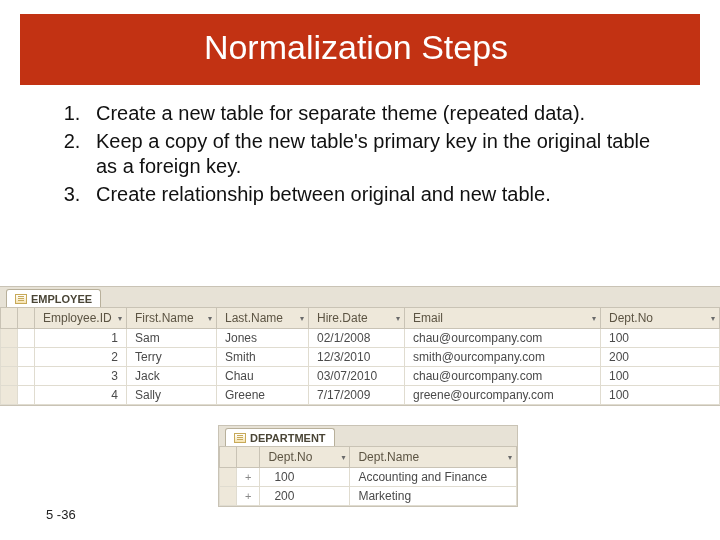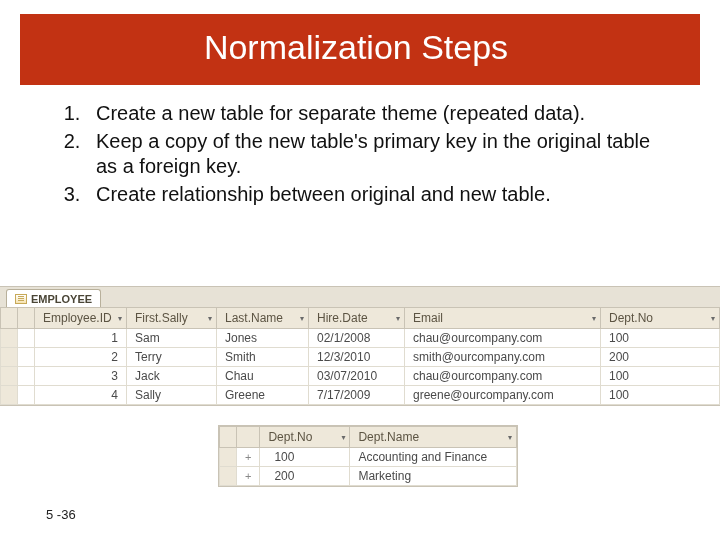--- a/index.html
+++ b/index.html
@@ -166,21 +166,21 @@
         <col style="width:92px">
       <col style="width:96px">
         <col style="width:196px">
         <col style="width:auto">
     </colgroup>
     <tbody>
         <tr>
       <th></th>
       <th></th>
       <th><span>Employee.ID</span><span class="dd">▾</span></th>
-      <th><span>First.Sally</span><span class="dd">▾</span></th>
+      <th><span>First.Name</span><span class="dd">▾</span></th>
       <th><span>Last.Name</span><span class="dd">▾</span></th>
       <th><span>Hire.Date</span><span class="dd">▾</span></th>
       <th><span>Email</span><span class="dd">▾</span></th>
       <th><span>Dept.No</span><span class="dd">▾</span></th>
     </tr>
     <tr>
       <td class="row-sel"></td>
       <td class="expand"></td>
       <td class="num">1</td>
       <td>Sam</td>
@@ -217,20 +217,26 @@
       <td>Greene</td>
       <td>7/17/2009</td>
       <td>greene@ourcompany.com</td>
       <td>100</td>
     </tr>
   </tbody>
     </table>
 </div>
 
 <div class="dept-wrap">
+  <div class="tab-row">
+    <div class="tab">
+      <span class="tab-icon"></span>
+      <span class="tab-label">DEPARTMENT</span>
+    </div>
+  </div>
   <table class="grid">
     <colgroup>
       <col style="width:16px">
         <col style="width:16px">
       <col style="width:90px">
         <col style="width:auto">
     </colgroup>
     <tbody>
         <tr>
       <th></th>

